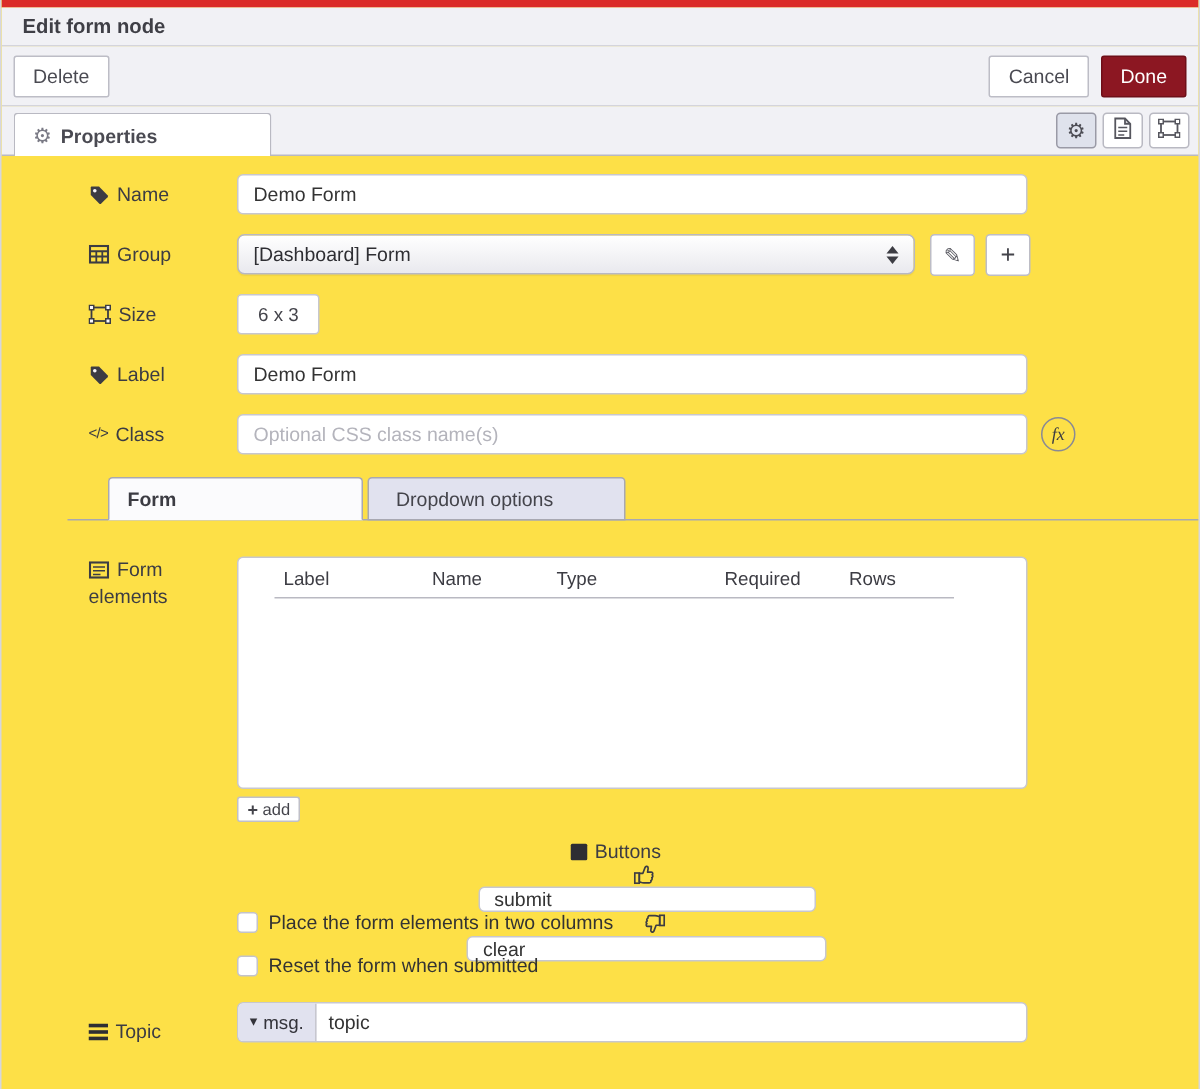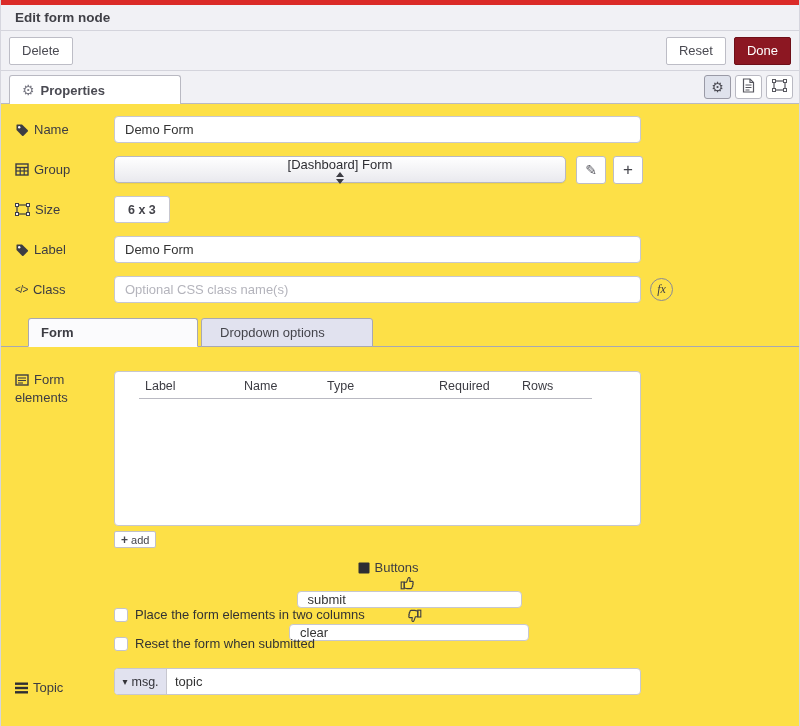--- a/index.html
+++ b/index.html
@@ -51,57 +51,56 @@
   .gear-glyph { color:#7a7a85; font-size:14px; line-height:1; }
   .tray-tools { position:absolute; right:6px; top:4px; display:flex; gap:4px; }
   .tool-btn {
     width:27px; height:24px; display:flex; align-items:center; justify-content:center;
     background:#fff; border:1px solid #b9b9c2; border-radius:3px; cursor:pointer;
     color:#56565e;
   }
   .tool-btn.active { background:#dfe2ec; border-color:#9a9aa6; }
 
   
-  .form-body { padding-top:12px; }
+  .form-body { padding-top:12px;margin-left:44px; }
   .form-row { display:flex; align-items:center; height:27px; margin:0 0 13px 14px; }
   .row-label {
     width:99px; display:flex; align-items:center; gap:5px;
     font-size:13px; color:#3c3c43; flex-shrink:0;
   }
   .row-label svg { flex-shrink:0; }
   .text-input {
     height:27px; width:527px; border:1px solid #c7c7cf; border-radius:4px;
     padding:0 10px; font-size:13px; color:#333; background:#fff;
     font-family:"Liberation Sans","DejaVu Sans",sans-serif; outline:none;
   }
   .text-input::placeholder { color:#b4b4bc; }
 
   
   .fake-select {
     width:452px; height:27px; border:1px solid #b8b8c2; border-radius:5px;
     background:linear-gradient(#ffffff,#e9e9ee);
     display:flex; align-items:center; padding:0 10px; cursor:pointer;
     box-shadow:0 1px 1px rgba(0,0,0,0.06);
-    flex-direction:column;
   }
   .fake-select .sel-text { flex:1; color:#2e2e33; }
   .spin-arrows { display:flex; flex-direction:column; gap:2px; align-items:center; }
   .tri-up { width:0; height:0; border-left:4px solid transparent; border-right:4px solid transparent; border-bottom:5px solid #3c3c43; }
   .tri-down { width:0; height:0; border-left:4px solid transparent; border-right:4px solid transparent; border-top:5px solid #3c3c43; }
   .mini-btn {
     width:30px; height:28px; background:#fff; border:1px solid #bdbdc6; border-radius:3px;
     display:flex; align-items:center; justify-content:center; color:#56565e;
     font-size:15px; cursor:pointer;
   }
   .mini-btn.pencil { margin-left:10px; font-size:14px; }
   .mini-btn.plus-b { margin-left:7px; font-size:17px; color:#44444b; }
 
   .size-btn {
     height:27px; padding:0 13px; background:#fff; border:1px solid #c7c7cf;
-    border-radius:3px; font-size:12.5px; color:#44444b; cursor:pointer;font-weight:bold;
+    border-radius:3px; font-size:12.5px; color:#44444b; cursor:pointer;
   }
   .fx-badge {
     width:23px; height:23px; border:1px solid #8a8a94; border-radius:50%;
     margin-left:9px; display:flex; align-items:center; justify-content:center;
     font-family:"Liberation Serif","DejaVu Serif",serif; font-style:italic;
     font-size:12px; color:#3c3c43; cursor:pointer; background:transparent;
   }
 
   
   .inner-tabs {
@@ -175,21 +174,21 @@
 
   <div class="top-red-bar"></div>
 
   <div class="tray-header">
     <span class="title">Edit form node</span>
   </div>
 
   <div class="tray-toolbar">
     <button class="btn">Delete</button>
     <div class="toolbar-right">
-      <button class="btn">Reset</button>
+      <button class="btn">Cancel</button>
       <button class="btn btn-done">Done</button>
     </div>
   </div>
 
   <div class="tray-tabs-row">
     <div class="properties-tab">
       <span class="gear-glyph">⚙</span>
       <span>Properties</span>
     </div>
     <div class="tray-tools">

